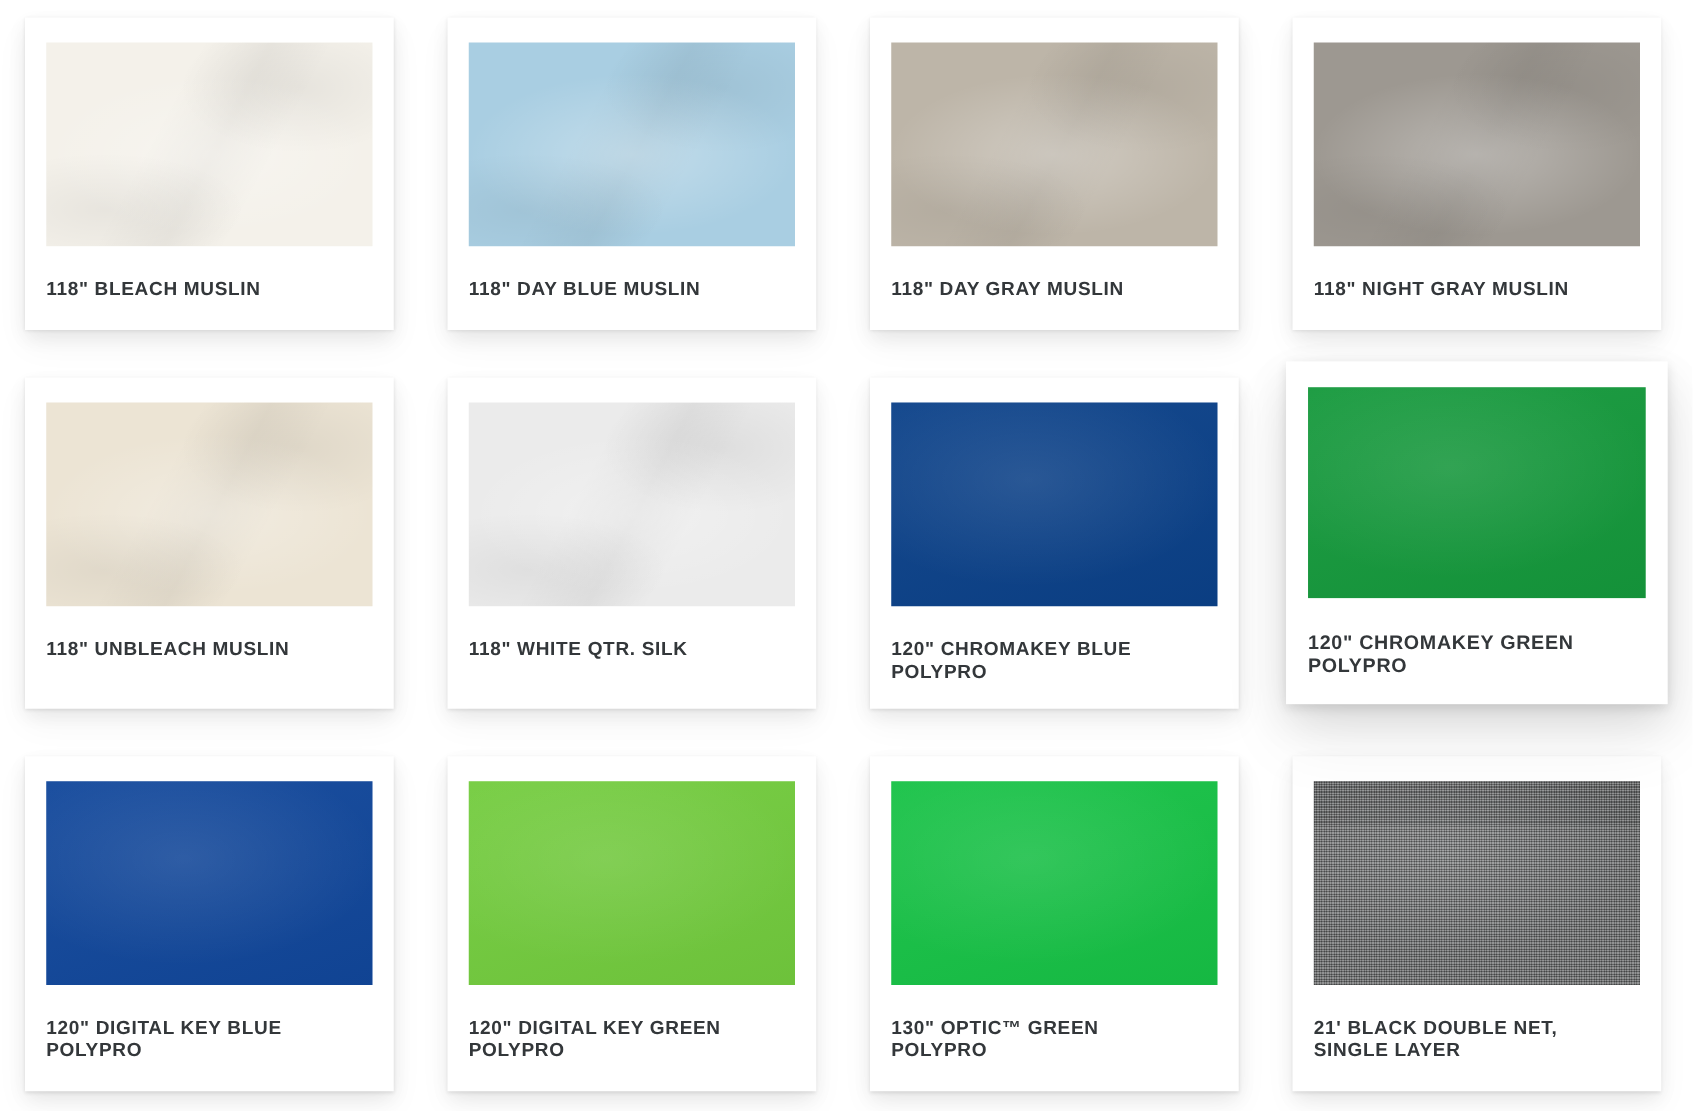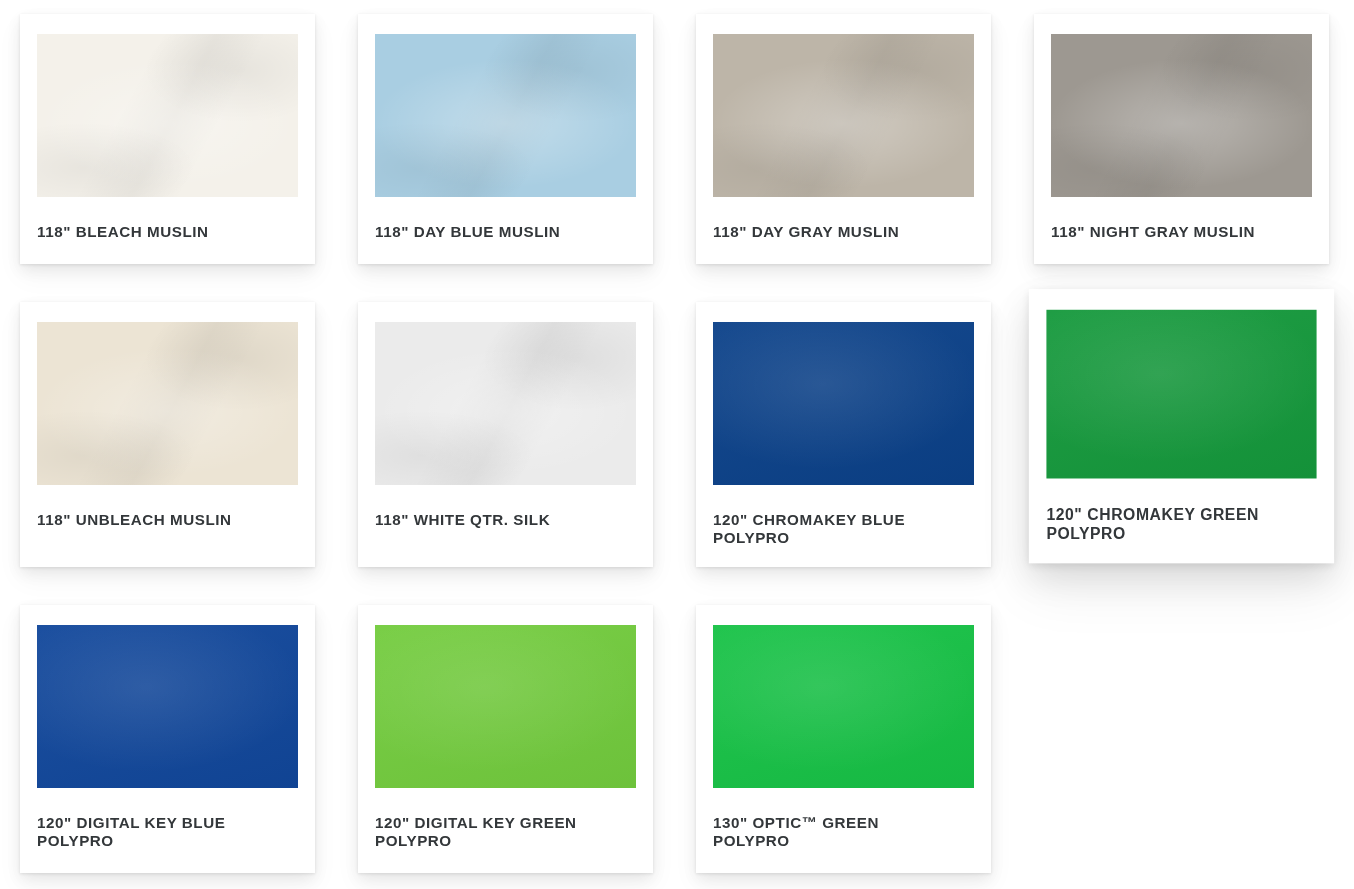--- a/index.html
+++ b/index.html
@@ -163,13 +163,20 @@
       <div class="card-title">120" DIGITAL KEY GREEN
 POLYPRO</div>
     </div>
     <div class="card">
       <div class="swatch flat" style="background-color: rgb(23, 194, 70);">
         <div class="fold"></div>
       </div>
       <div class="card-title">130" OPTIC™ GREEN
 POLYPRO</div>
     </div>
+    <div class="card">
+      <div class="swatch mesh" style="background-color: rgb(118, 120, 121);">
+        <div class="fold"></div>
+      </div>
+      <div class="card-title">21' BLACK DOUBLE NET,
+SINGLE LAYER</div>
+    </div>
   </div>
 
 </body></html>

